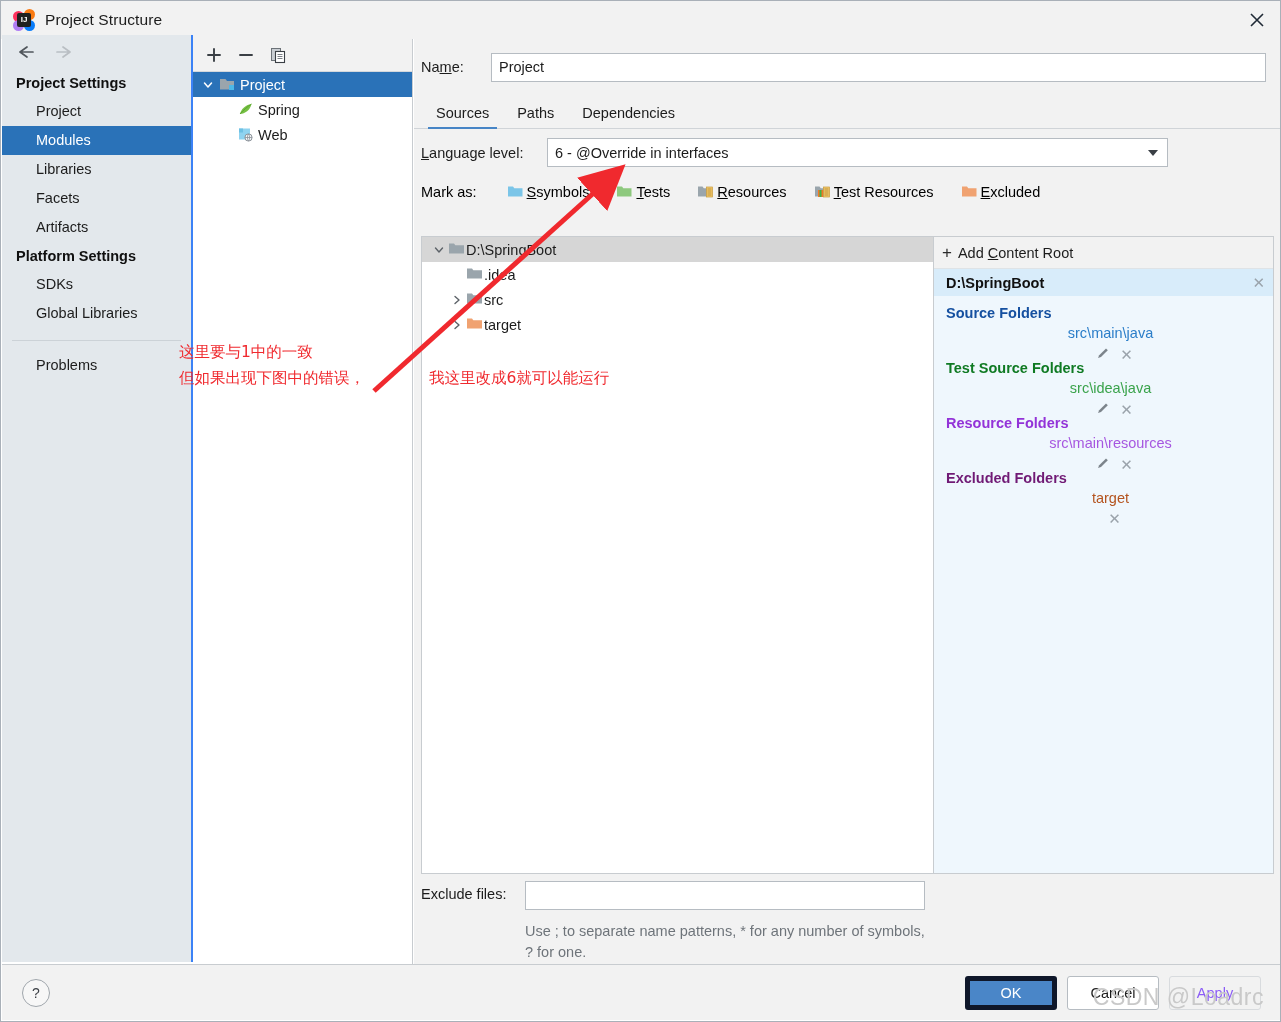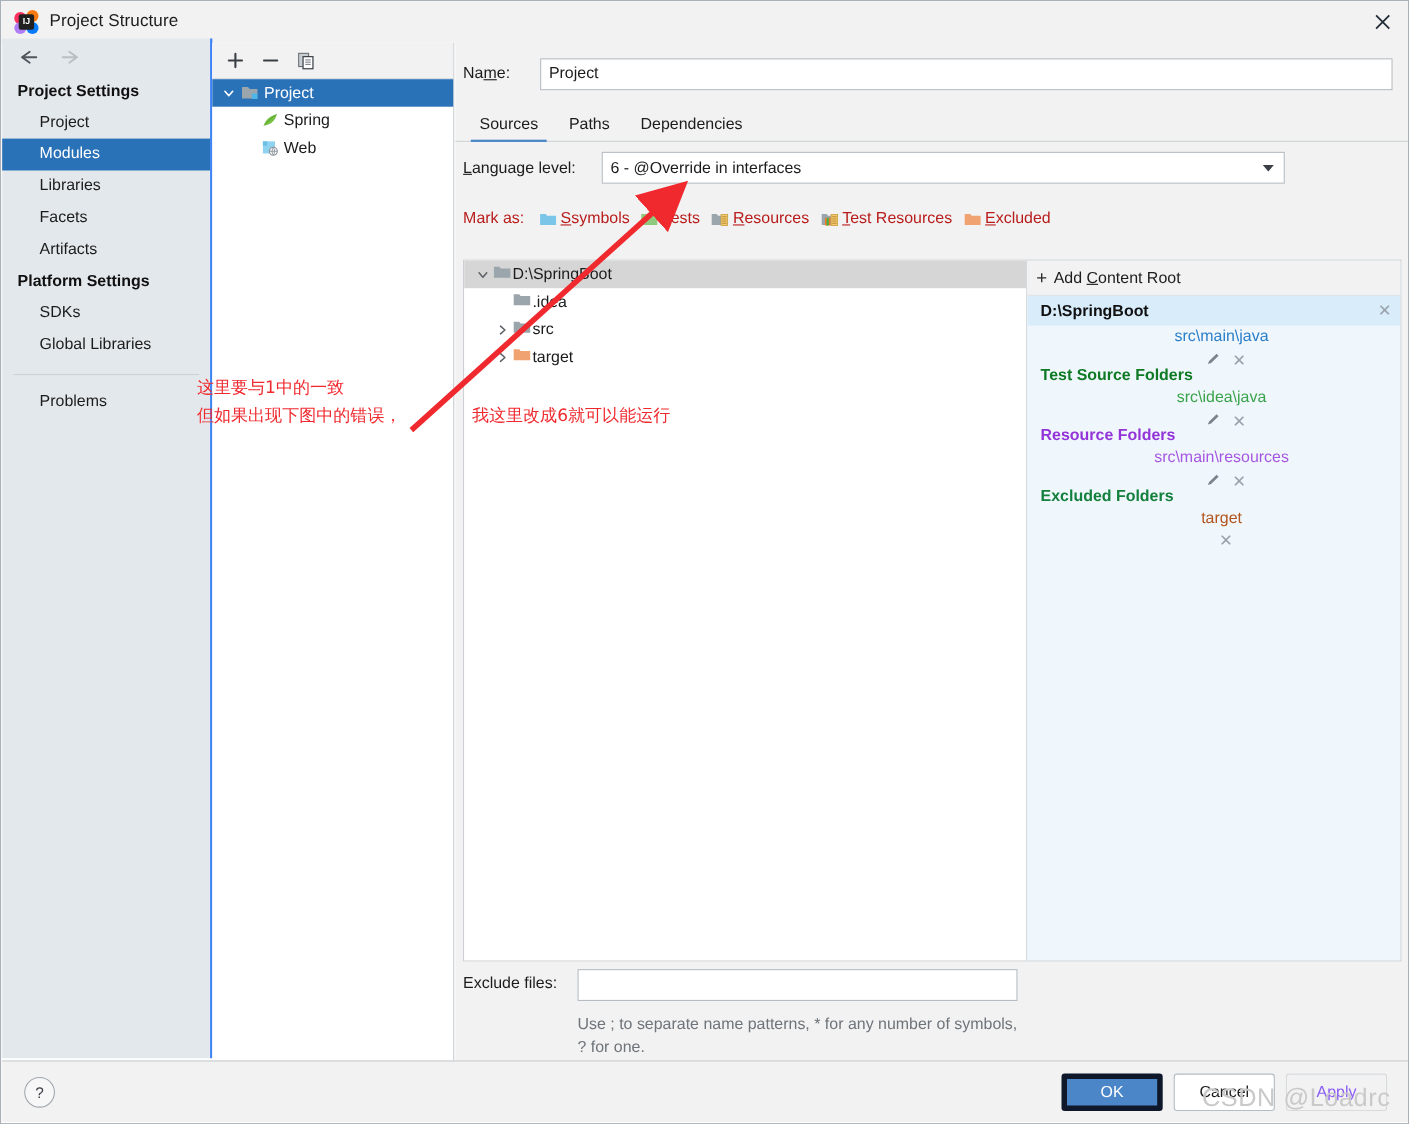--- a/index.html
+++ b/index.html
@@ -140,22 +140,22 @@
     position: relative; cursor: default; text-align: center;
   }
   .combo .arrow {
     position: absolute; right: 9px; top: 50%; transform: translateY(-50%);
     width: 0; height: 0;
     border-left: 5px solid transparent; border-right: 5px solid transparent;
     border-top: 6px solid #3a3f45;
   }
 
   .markas-row {
-    display: flex; align-items: flex-end; height: 31px; padding-left: 7px;
-    font-size: 14.5px; color: #b91c1c; gap: 0;
+    display: flex; align-items: center; height: 31px; padding-left: 7px;
+    font-size: 14.5px; color: #000000; gap: 17px;
   }
   .markas-label { margin-right: 13px; }
   .markas-item { display: flex; align-items: center; margin-right: 10px; cursor: default; }
   .markas-item .mi { margin-right: 3px; display:flex; }
   .markas-item span u { text-decoration: underline; }
 
   
   .content-area {
     position: absolute; left: 7px; top: 197px;
     width: 853px; height: 638px;
@@ -530,20 +530,21 @@
         <div class="roots-header">
           <span class="plus">+</span>
           <span><span>Add </span><u>C</u><span>ontent Root</span></span>
         </div>
 
         <div class="root-path">
           <span>D:\SpringBoot</span>
           <span class="xbtn">✕</span>
         </div>
 
+        <div class="grp-title" style="color:#1550a0">Source Folders</div>
         <div class="grp-entry">
           <span class="etxt" style="color:#2b7ec9">src\main\java</span>
           <span class="dashline"></span>
           <span class="eact">
             <span>
               <svg width="14" height="14" viewBox="0 0 14 14">
                   <path d="M2 12 L3.2 9.2 L10 2.5 L11.8 4.3 L5 11 Z" fill="#7c848b"></path>
                 </svg>
             </span>
             <span class="xbtn">✕</span>
@@ -571,21 +572,21 @@
           <span class="eact">
             <span>
               <svg width="14" height="14" viewBox="0 0 14 14">
                   <path d="M2 12 L3.2 9.2 L10 2.5 L11.8 4.3 L5 11 Z" fill="#7c848b"></path>
                 </svg>
             </span>
             <span class="xbtn">✕</span>
           </span>
         </div>
 
-        <div class="grp-title" style="color:#15803d">Excluded Folders</div>
+        <div class="grp-title" style="color:#701a75">Excluded Folders</div>
         <div class="grp-entry">
           <span class="etxt" style="color:#b4541f">target</span>
           <span class="dashline"></span>
           <span class="eact">
             <span class="xbtn">✕</span>
           </span>
         </div>
       </div>
     </div>
 

